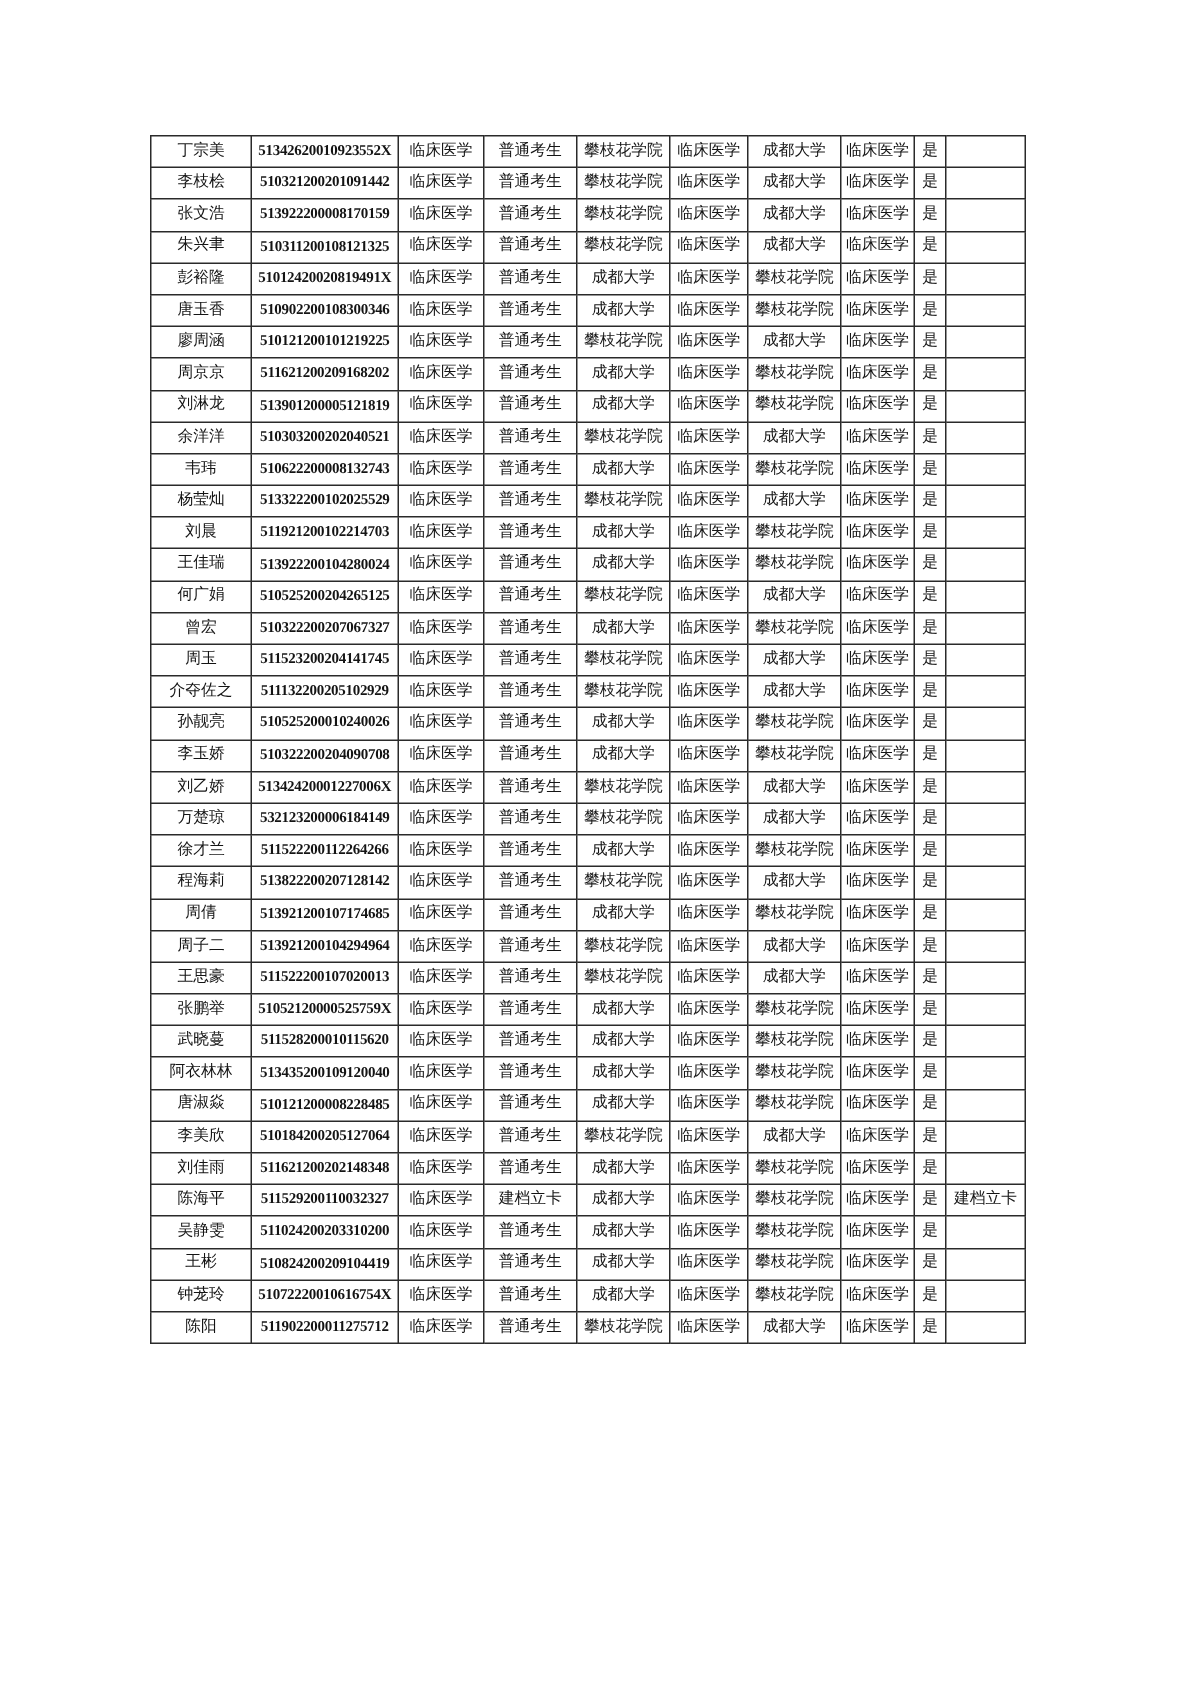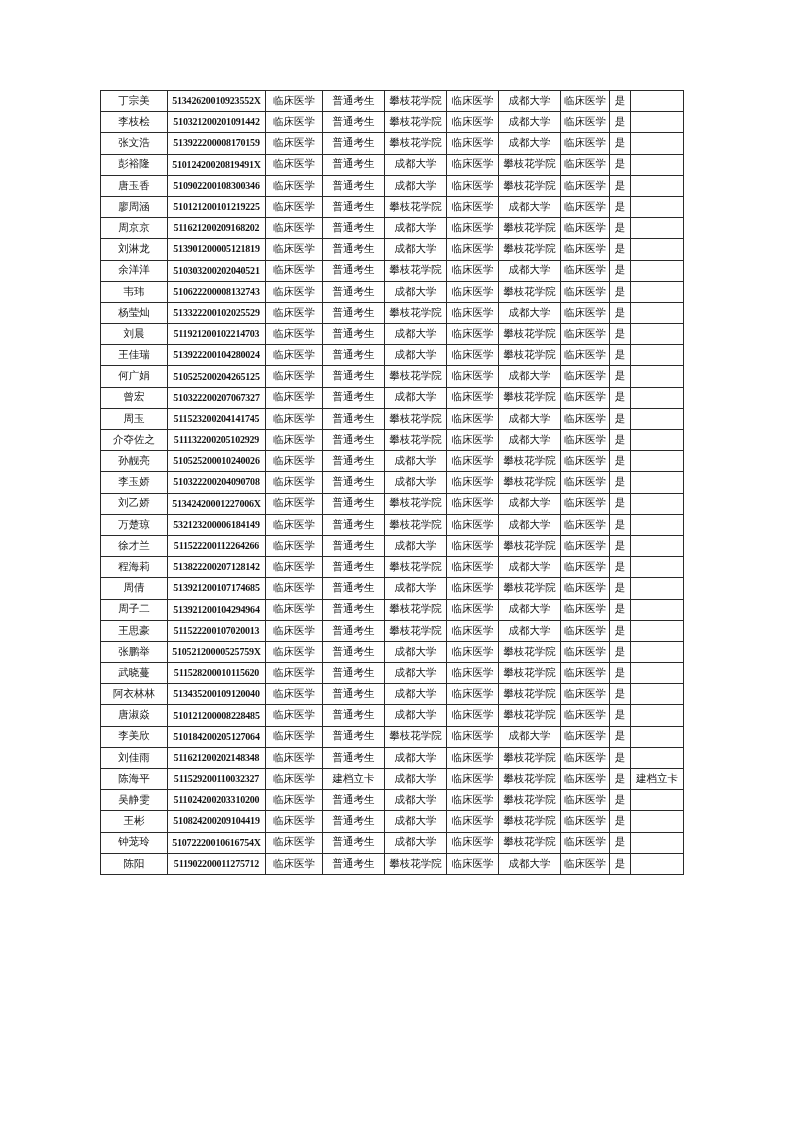--- a/index.html
+++ b/index.html
@@ -79,20 +79,32 @@
           <td class="c-major">临床医学</td>
           <td class="c-candidate-type">普通考生</td>
           <td class="c-admit-college-1">攀枝花学院</td>
           <td class="c-admit-major-1">临床医学</td>
           <td class="c-admit-college-2">成都大学</td>
           <td class="c-admit-major-2">临床医学</td>
           <td class="c-confirmed">是</td>
           <td class="c-remark"></td>
         </tr>
         <tr>
+          <td class="c-name">朱兴聿</td>
+          <td class="c-id">510311200108121325</td>
+          <td class="c-major">临床医学</td>
+          <td class="c-candidate-type">普通考生</td>
+          <td class="c-admit-college-1">攀枝花学院</td>
+          <td class="c-admit-major-1">临床医学</td>
+          <td class="c-admit-college-2">成都大学</td>
+          <td class="c-admit-major-2">临床医学</td>
+          <td class="c-confirmed">是</td>
+          <td class="c-remark"></td>
+        </tr>
+        <tr>
           <td class="c-name">彭裕隆</td>
           <td class="c-id">51012420020819491X</td>
           <td class="c-major">临床医学</td>
           <td class="c-candidate-type">普通考生</td>
           <td class="c-admit-college-1">成都大学</td>
           <td class="c-admit-major-1">临床医学</td>
           <td class="c-admit-college-2">攀枝花学院</td>
           <td class="c-admit-major-2">临床医学</td>
           <td class="c-confirmed">是</td>
           <td class="c-remark"></td>

